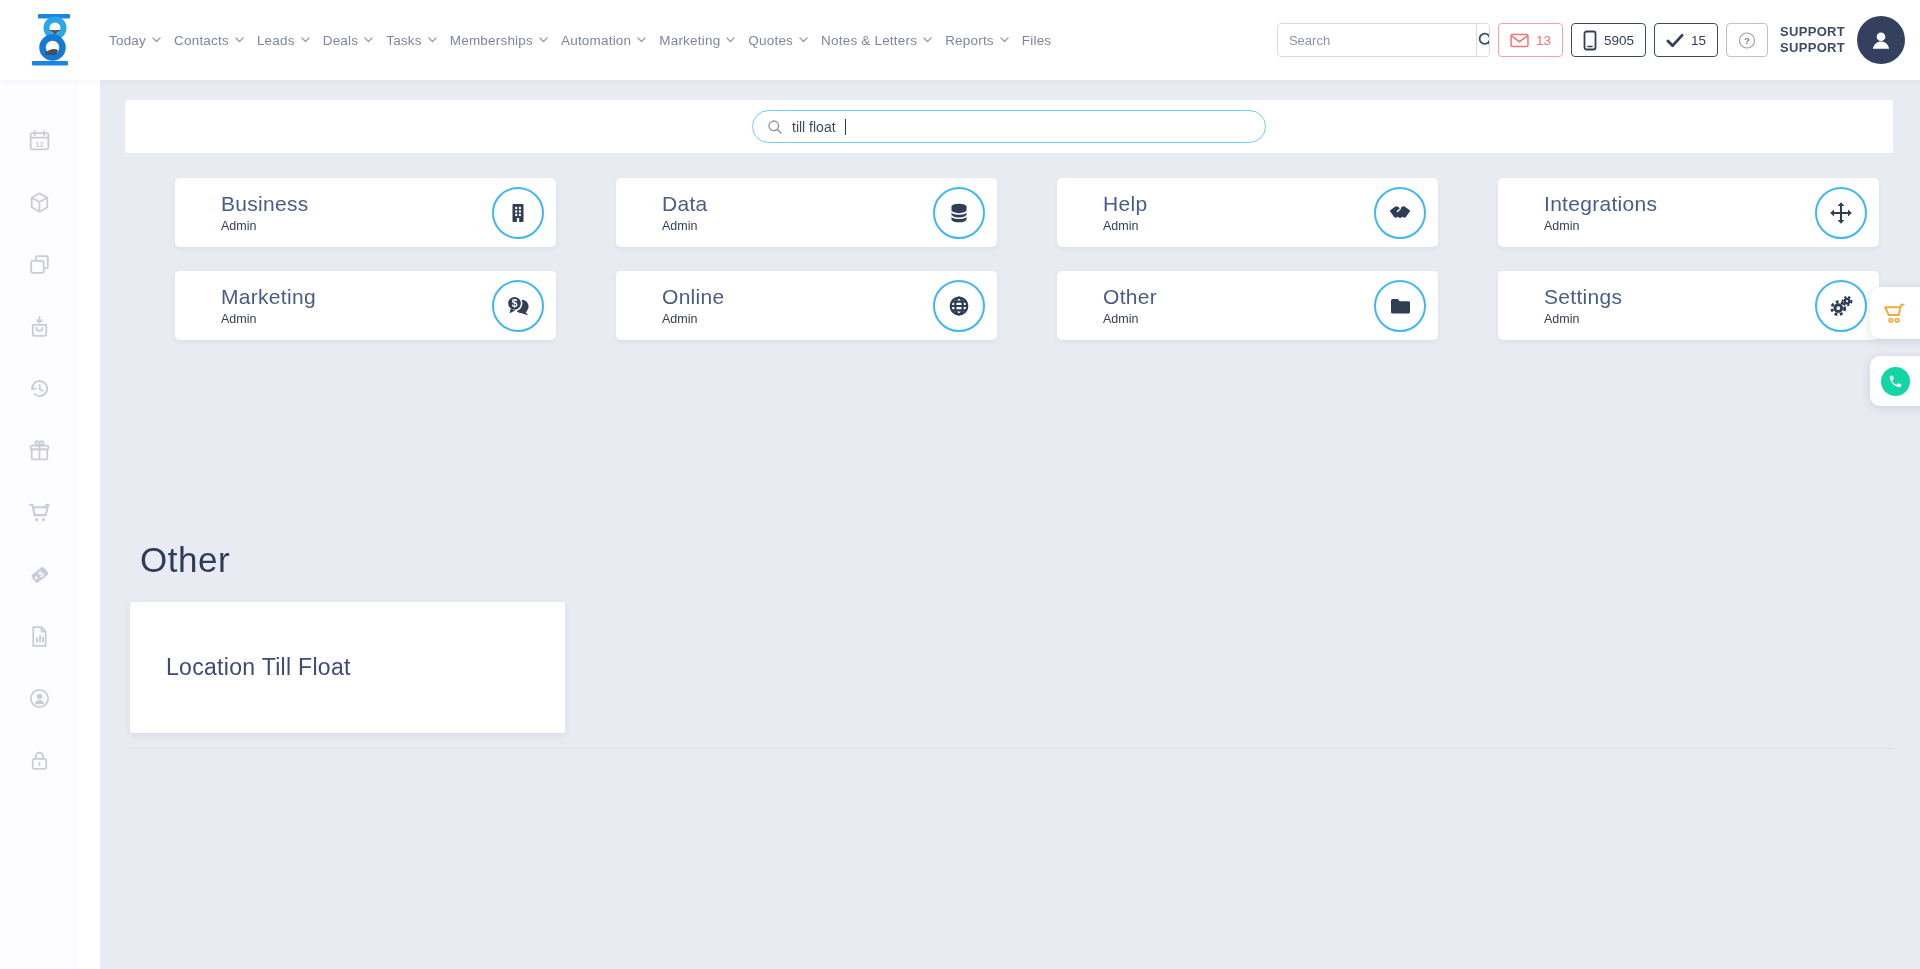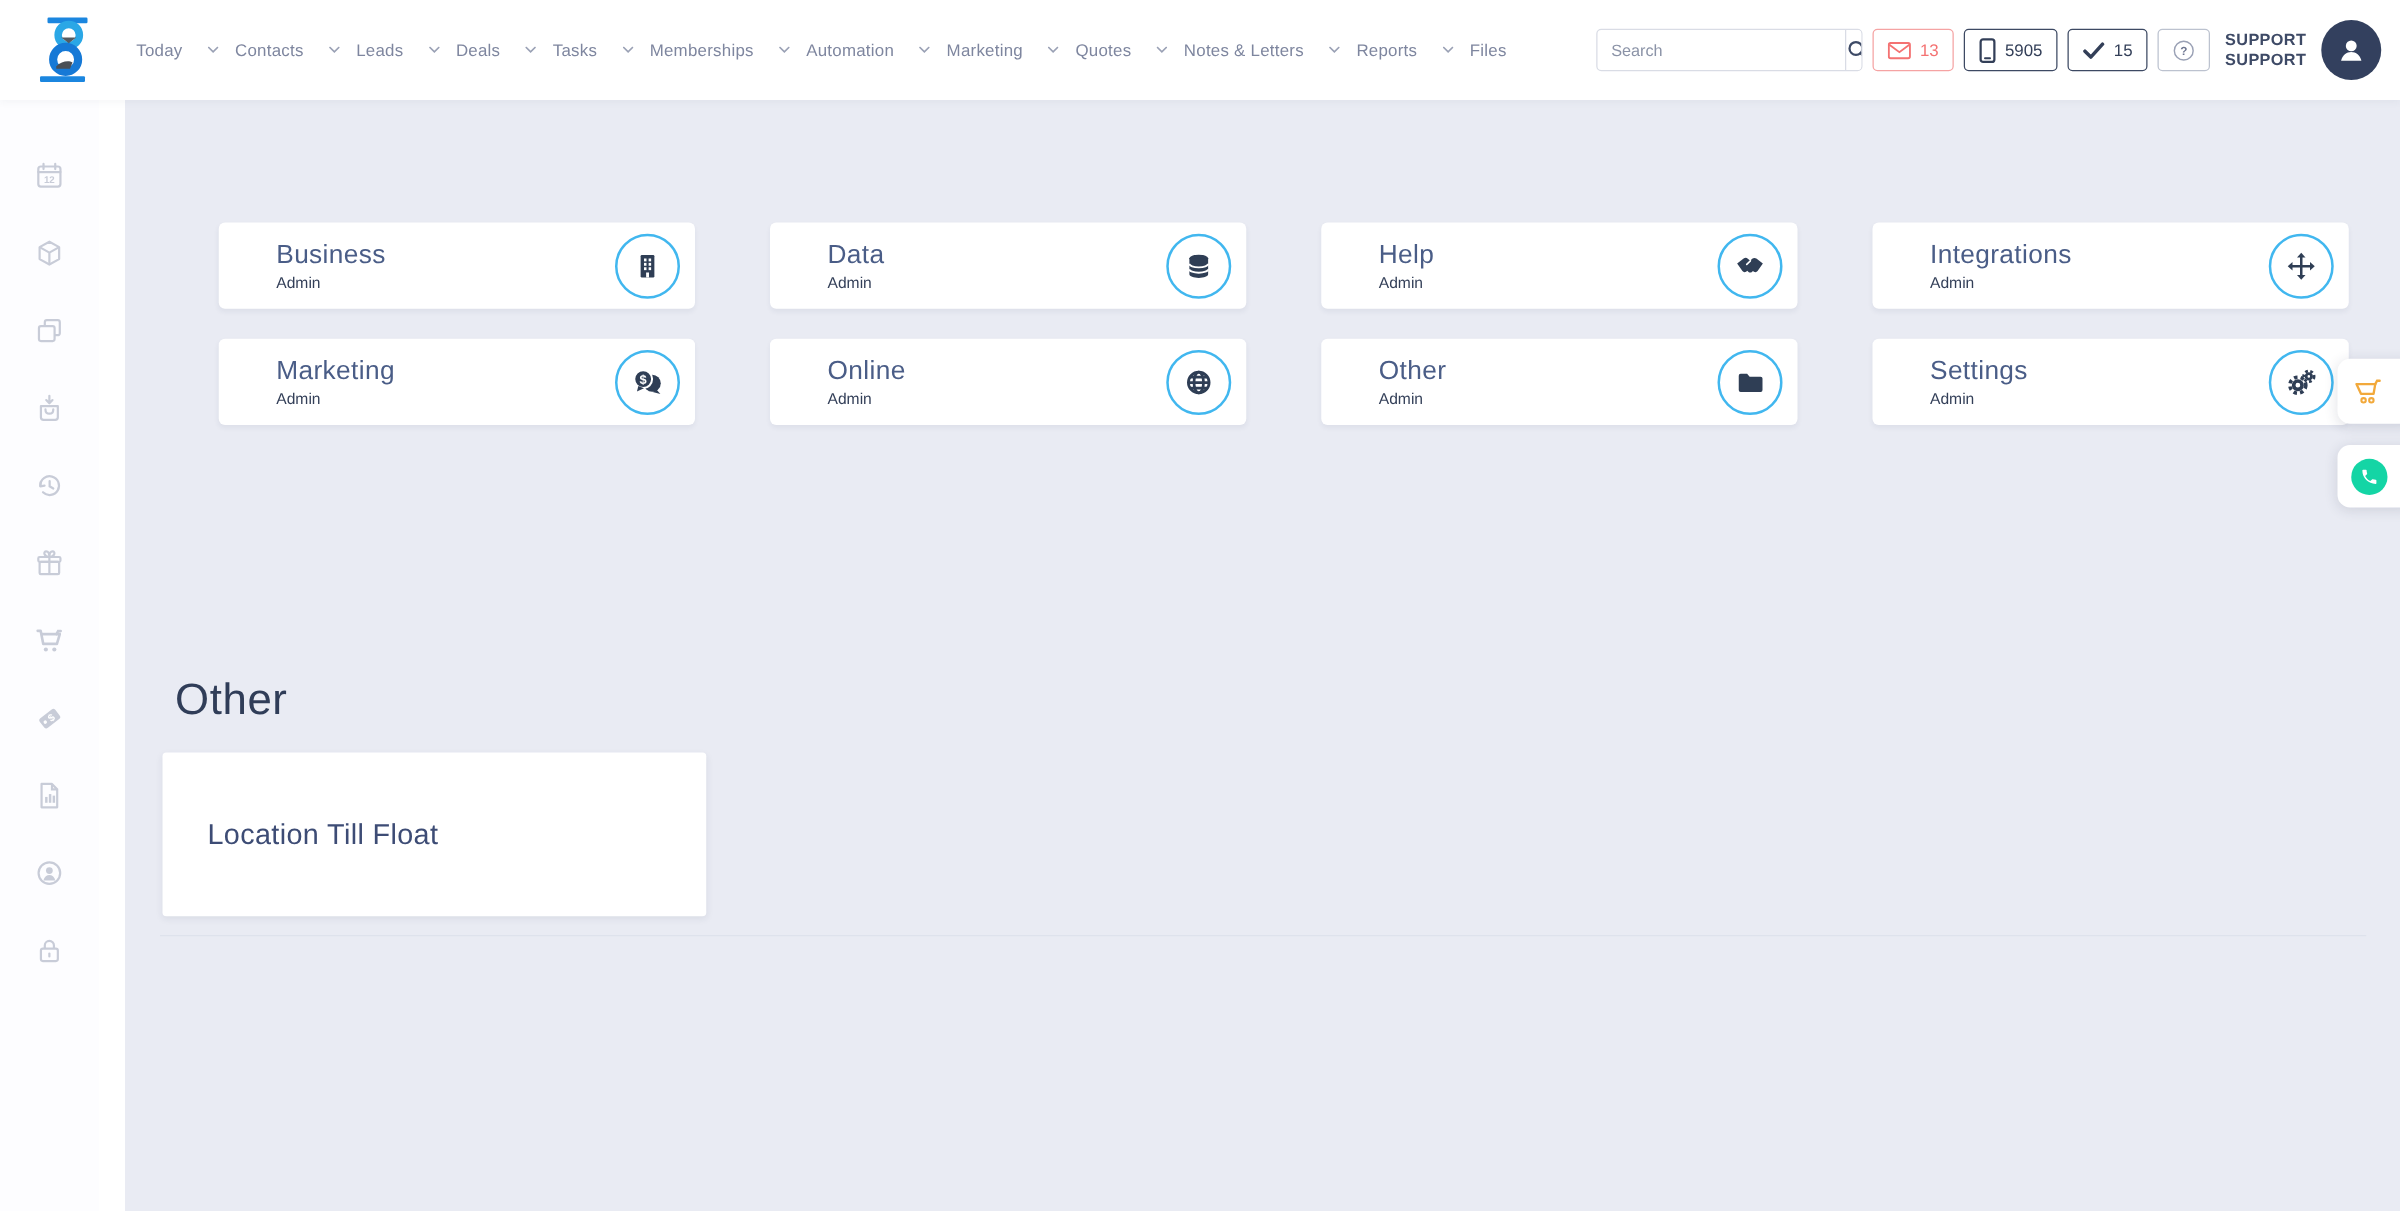--- a/index.html
+++ b/index.html
@@ -5,21 +5,21 @@
   * { margin:0; padding:0; box-sizing:border-box; }
   html,body { width:1920px; height:969px; overflow:hidden; background:#fff;
     font-family:"Liberation Sans", sans-serif; }
 
   
   .header { position:absolute; left:0; top:0; width:1920px; height:80px; background:#fff;
     display:flex; align-items:center; padding:0 15px 0 28px; z-index:20;
     box-shadow:0 2px 6px rgba(60,70,100,.05); }
   .logo { width:56px; height:56px; flex:0 0 auto; margin-right:25px; }
   .nav { display:flex; align-items:center; gap:13px; }
-  .nav-item { display:flex; align-items:center; gap:20px; cursor:pointer;
+  .nav-item { display:flex; align-items:center; gap:6px; cursor:pointer;
     font-size:13.5px; color:#7e869f; letter-spacing:.2px; white-space:nowrap; }
   .chev { width:9px; height:6px; }
   .hright { margin-left:auto; display:flex; align-items:center; gap:8px;padding-left:28px; }
   .hsearch { width:213px; height:34px; border:1px solid #d9dce5; border-radius:4px;
     display:flex; align-items:stretch; background:#fff; overflow:hidden; }
   .hsearch input { flex:1; border:0; outline:none; padding:0 11px; font-size:13px;
     color:#4a5268; font-family:inherit; background:transparent; }
   .hsearch input::placeholder { color:#8b93a7; }
   .hsearch-btn { width:37px; border-left:1px solid #d9dce5; display:grid; place-items:center;
     cursor:pointer; background:#fff; }
@@ -272,20 +272,30 @@
   </svg>
   <svg class="sb-icon" viewBox="0 0 24 24">
     <rect x="5.5" y="10.5" width="13" height="9.5" rx="1.5" fill="none" stroke="#c6cad6" stroke-width="1.7"></rect>
     <path d="M8.5 10.5V8a3.5 3.5 0 0 1 7 0v2.5" fill="none" stroke="#c6cad6" stroke-width="1.7"></path>
     <path d="M12 14.2v2.3" stroke="#c6cad6" stroke-width="1.7" stroke-linecap="round"></path>
   </svg>
 </div>
 
 <div class="main">
 
+  <div class="search-panel">
+    <div class="big-search">
+      <svg width="16" height="16" viewBox="0 0 20 20">
+        <circle cx="8.5" cy="8.5" r="6" fill="none" stroke="#8d95a9" stroke-width="1.7"></circle>
+        <path d="M13 13l4.5 4.5" stroke="#8d95a9" stroke-width="1.7" stroke-linecap="round"></path>
+      </svg>
+      <span class="txt">till float</span>
+      <span class="caret"></span>
+    </div>
+  </div>
 
   <div class="cards">
 
     <div class="cat-card">
       <div class="cat-title">Business</div>
       <div class="cat-sub">Admin</div>
       <div class="icon-ring">
         <svg width="24" height="24" viewBox="0 0 24 24">
           <rect x="6.5" y="3" width="11" height="18" rx="1" fill="#2f3e55"></rect>
           <rect x="9.2" y="5.8" width="2" height="2.3" fill="#fff"></rect>

